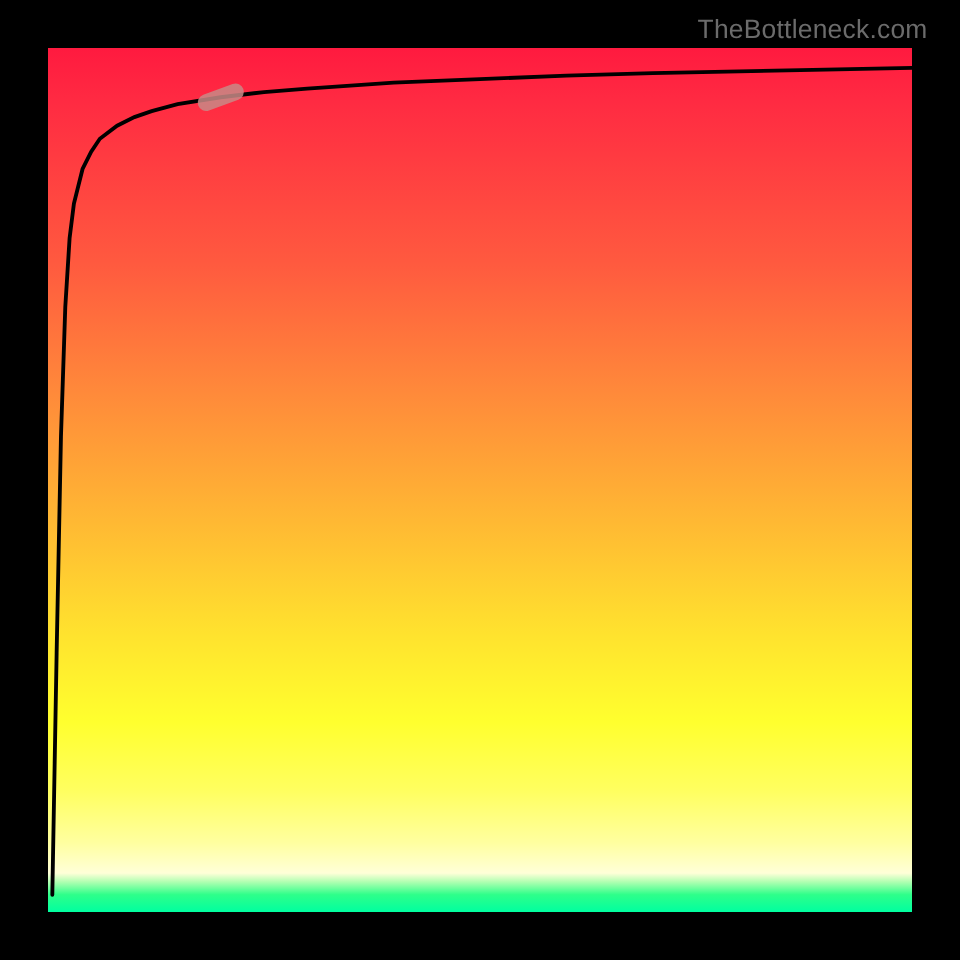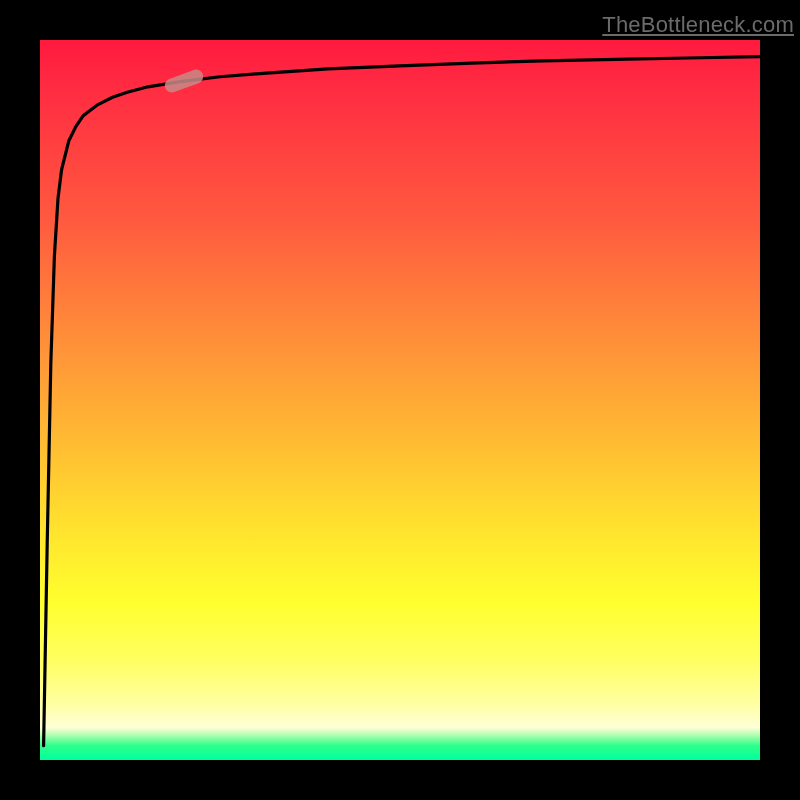--- a/index.html
+++ b/index.html
@@ -37,26 +37,25 @@
       #ffffa0 92%,
       #ffffd8 95.5%,
       #b2ffb2 96.5%,
       #2eff8a 98%,
       #00ffa0 100%
     );
   }
   .watermark {
     position: absolute;
     top: 12px;
-    right: 6px;
+    right: 27px;
     color: #6b6b6b;
     font-size: 22px;
     letter-spacing: 0.2px;
     user-select: none;
-    text-decoration: underline;
   }
   svg.curve {
     position: absolute;
     left: 40px;
     top: 40px;
     width: 720px;
     height: 720px;
     overflow: visible;
   }
   .marker {

